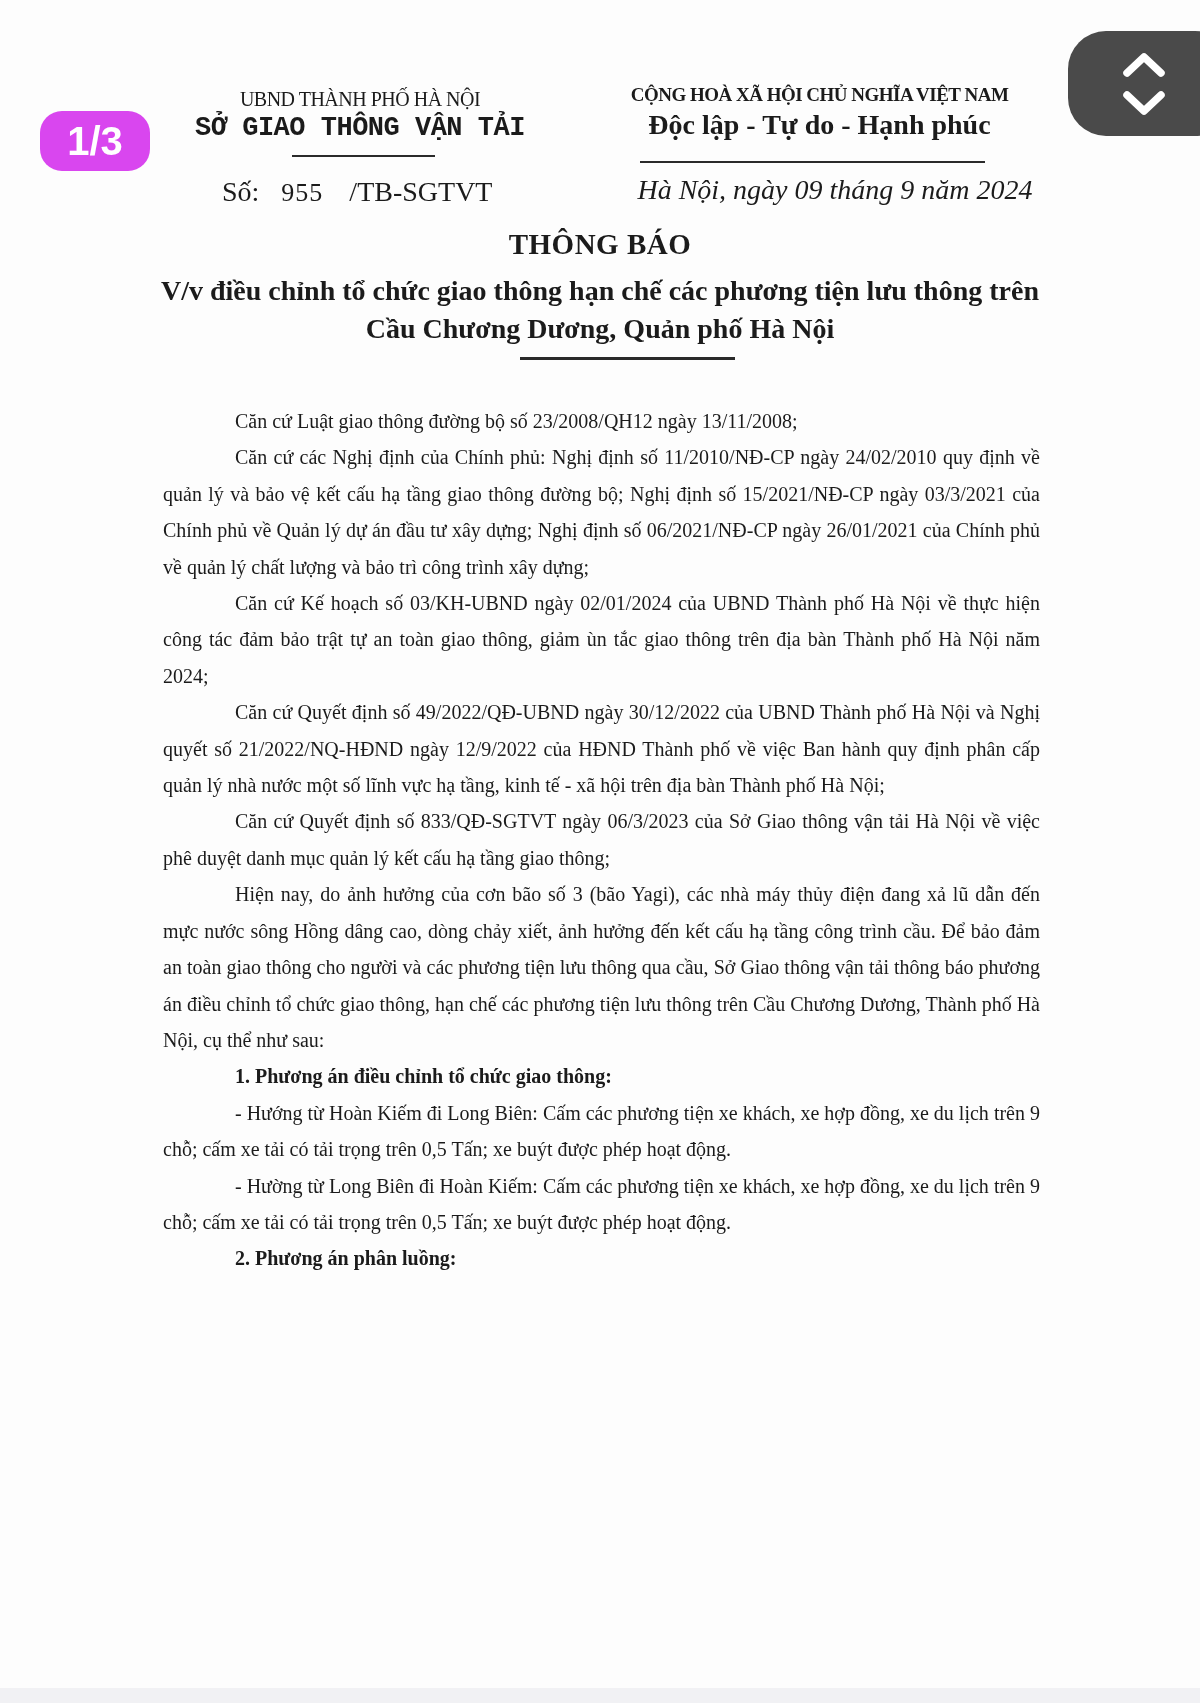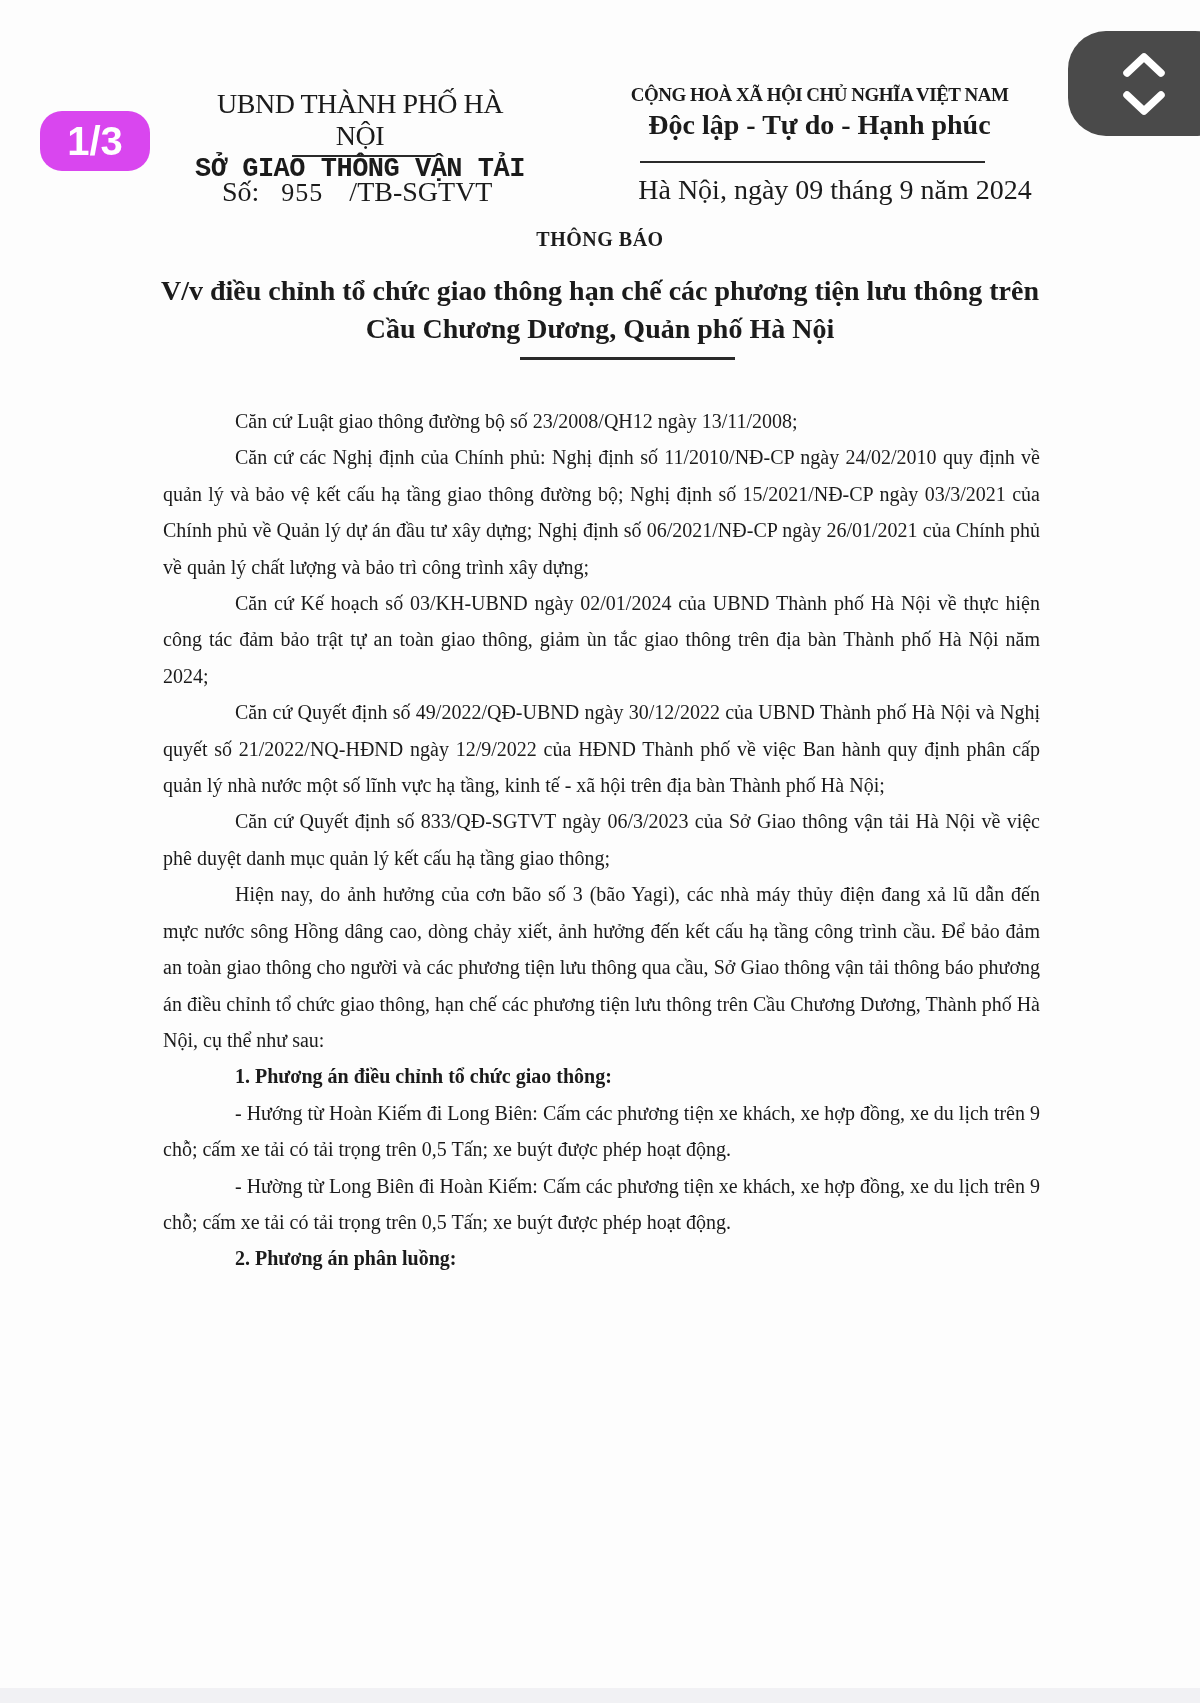--- a/index.html
+++ b/index.html
@@ -21,38 +21,38 @@
     background:#4a4a4a; border-radius:38px;
     display:flex; flex-direction:column; align-items:flex-start; justify-content:center;
     gap:10px; padding-left:53px;
   }
   .nav-btn { background:transparent; border:none; cursor:pointer; line-height:0; padding:0; }
   .nav-btn svg { display:block; }
 
   
   .doc { position:absolute; inset:0; }
   .hdr-left { position:absolute; left:190px; top:88px; width:340px; text-align:center; }
-  .hdr-left .l1 { font-size:28px; letter-spacing:-0.5px; }
+  .hdr-left .l1 { font-size:20px; letter-spacing:-0.5px; }
   .hdr-left .l2 { font-size:27px; font-weight:bold; letter-spacing:-0.5px; margin-top:2px;font-family:Liberation Mono, monospace; }
   .hdr-rule-left  { position:absolute; left:292px; top:155px; width:143px; height:2px; background:#2a2a2a; }
   .hdr-right { position:absolute; left:552px; top:84px; width:535px; text-align:center; }
   .hdr-right .l1 { font-size:19px; font-weight:bold; letter-spacing:-0.5px; }
   .hdr-right .l2 { font-size:28px; font-weight:bold; margin-top:3px; }
   .hdr-rule-right { position:absolute; left:640px; top:161px; width:345px; height:2px; background:#2a2a2a; }
 
   .so-line { position:absolute; left:222px; top:176px; font-size:28px; white-space:nowrap; }
   .so-line .so-num { margin:0 26px 0 22px; font-size:26px; letter-spacing:1px;text-align:right; }
   .date-line {
     position:absolute; left:620px; top:174px; width:430px; text-align:center;
-    font-size:28px; white-space:nowrap;
+    font-size:28px; font-style:italic; white-space:nowrap;
   }
 
   
   .title { position:absolute; left:0; top:228px; width:1200px; text-align:center;
-           font-size:20px; font-weight:bold; letter-spacing:0.5px; }
+           font-size:29px; font-weight:bold; letter-spacing:0.5px; }
   .subtitle { position:absolute; left:100px; top:272px; width:1000px; text-align:center;
               font-size:28px; font-weight:bold; line-height:38px; }
   .subtitle-rule { position:absolute; left:520px; top:357px; width:215px; height:2.5px; background:#2a2a2a; }
 
   
   .body-text {
     position:absolute; left:163px; top:403px; width:877px;
     font-size:20px; line-height:36.4px; text-align:justify;
   }
   .body-text p { text-indent:72px; margin:0; }

